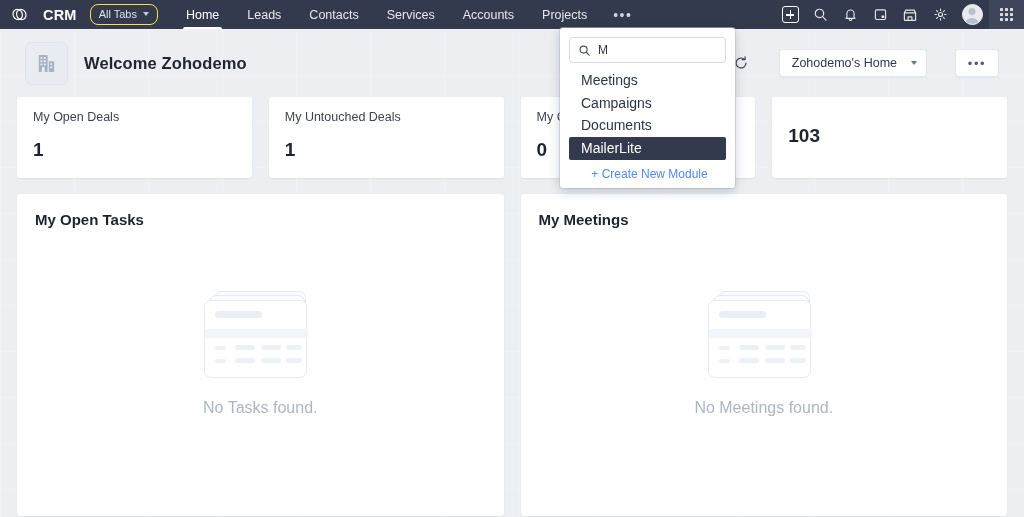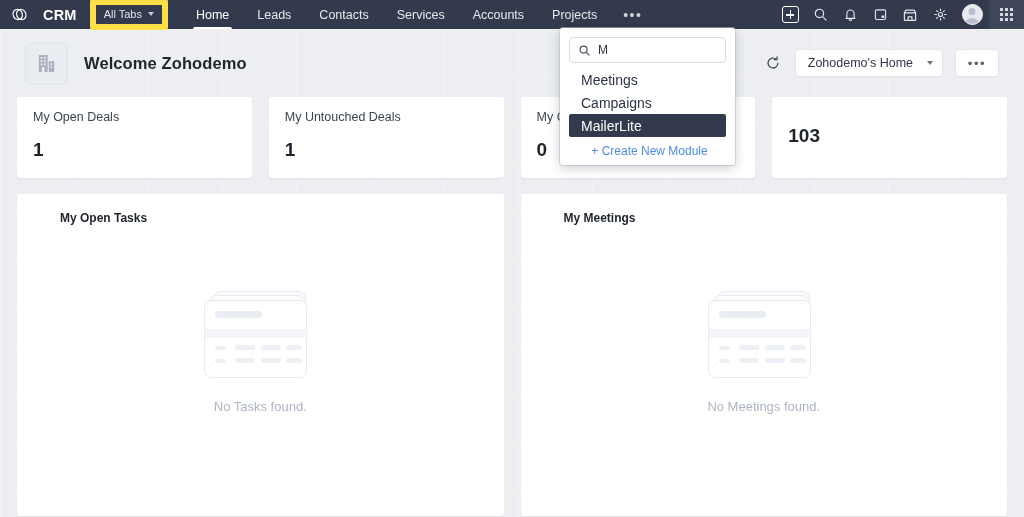--- a/index.html
+++ b/index.html
@@ -23,22 +23,22 @@
     display: flex; align-items: center; gap: 15px;
     padding-left: 11px; padding-right: 10px;
     color: #ffffff;
   }
   .brand-logo { width: 17px; height: 17px; display:block; }
   .brand-name {
     font-size: 14.5px; font-weight: 600; letter-spacing: .2px; color:#fff;
   }
   .alltabs {
     margin-left: 3px;
-    border: 6px solid #fde047;
-    border-radius: 3px;
+    border: 1px solid #fde047;
+    border-radius: 8px;
     color: #dfe2ea;
     font-size: 11px;
     padding: 3px 8px 4px 8px;
     display: flex; align-items: center; gap: 6px;
     cursor: pointer;
     white-space: nowrap;
   }
   .caret-down {
     width: 0; height: 0;
     border-left: 3.5px solid transparent;
@@ -187,21 +187,21 @@
   }
   .welcome-title {
     margin-left: 16px;
     font-size: 16.5px;
     font-weight: 700;
     color: #22272f;
     letter-spacing: .1px;
   }
   .header-actions {
     margin-left: auto;
-    display: flex; align-items: center; gap: 12px;
+    display: flex; align-items: center; gap: 28px;
   }
   .refresh-btn { cursor:pointer; display:flex; align-items:center; justify-content:center; width:20px; height:20px;}
   .home-select {
     background: #ffffff;
     border: 1px solid #e2e5ea;
     border-radius: 4px;
     height: 28px;
     min-width: 143px;
     display: flex; align-items: center; justify-content: space-between;
     padding: 0 9px 0 12px;
@@ -252,21 +252,21 @@
   }
   .panel {
     flex: 1 1 0;
     background: #ffffff;
     border-radius: 3px;
     height: 322px;
     padding: 17px 18px 0 18px;
     box-shadow: 0 1px 2px rgba(30,40,60,.07);
     display: flex; flex-direction: column;
   }
-  .panel-title { font-size: 12px; font-weight: 700; color: #1e232c; margin-left: 25px; }
+  .panel-title { font-size: 15px; font-weight: 700; color: #1e232c; }
   .empty-state {
     flex: 1 1 auto;
     display: flex; flex-direction: column;
     align-items: center; justify-content: center;
     padding-bottom: 38px;
   }
   .empty-illu { position: relative; width: 112px; height: 92px; }
   .empty-illu .sheet {
     position: absolute;
     border: 1.3px solid #e7eaf1;
@@ -274,21 +274,21 @@
     background: #fdfdfe;
   }
   .empty-illu .s1 { left: 10px; top: 2px;  width: 92px; height: 78px; background:#fafbfd; }
   .empty-illu .s2 { left: 5px;  top: 6px;  width: 96px; height: 78px; background:#fbfcfd; }
   .empty-illu .s3 { left: 0px;  top: 11px; width: 103px; height: 78px; background:#ffffff; }
   .illu-bar {
     position:absolute; background: #edf0f5; border-radius: 4px;
   }
   .empty-text {
     margin-top: 18px;
-    font-size: 13px;
+    font-size: 16px;
     color: #aeb6c4;
   }
 </style>
 </head>
 <body>
 
 <div class="topnav">
 
   <div class="brand">
     <span>
@@ -389,20 +389,23 @@
           <line x1="12.7" y1="12.7" x2="17.2" y2="17.2" stroke-linecap="round"></line>
       </svg>
       <span class="dd-search-value">M</span>
     </div>
 
     <div class="dd-item">
       <span>Meetings</span>
     </div>
     <div class="dd-item">
       <span>Campaigns</span>
+    </div>
+    <div class="dd-item">
+      <span>Documents</span>
     </div>
     <div class="dd-item highlight">
       <span>MailerLite</span>
     </div>
 
     <div class="dd-create">
       <span>+ Create New Module</span>
     </div>
   </div>
 </div>

